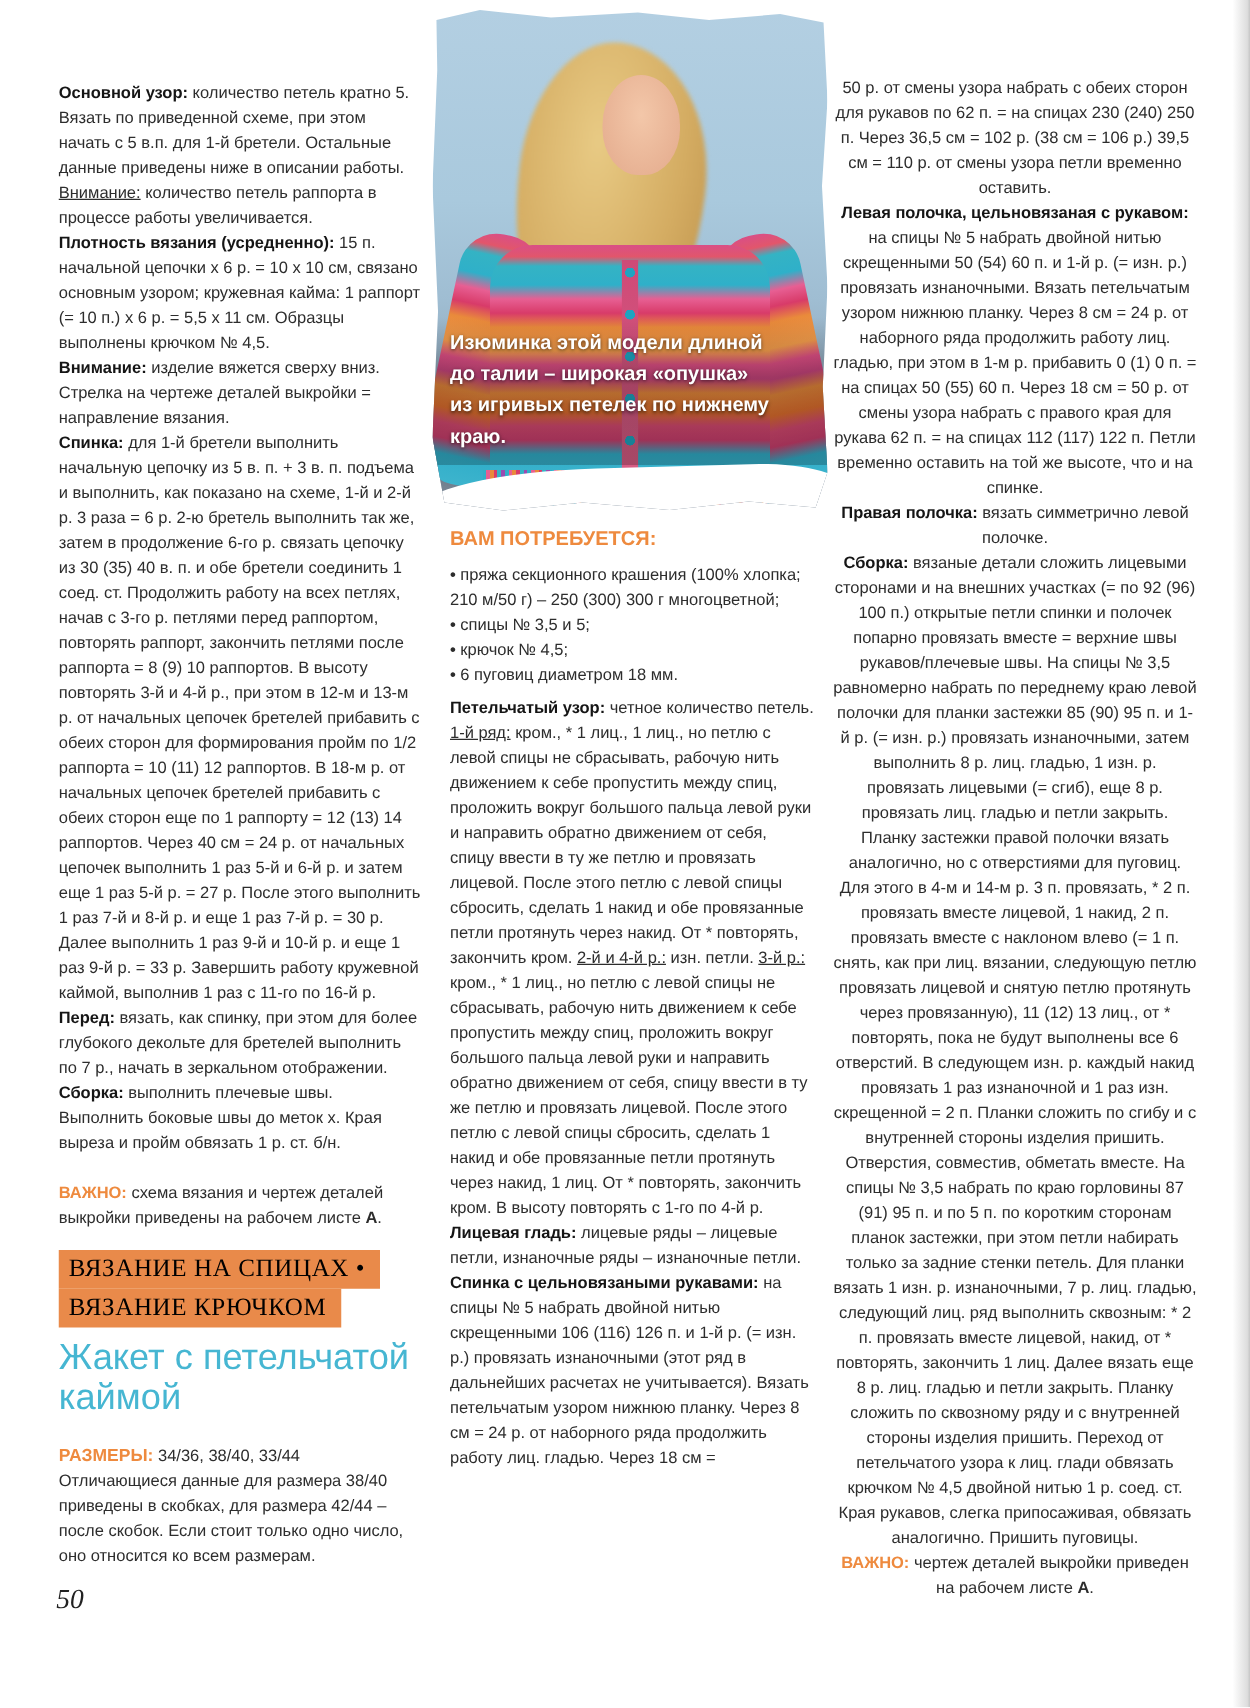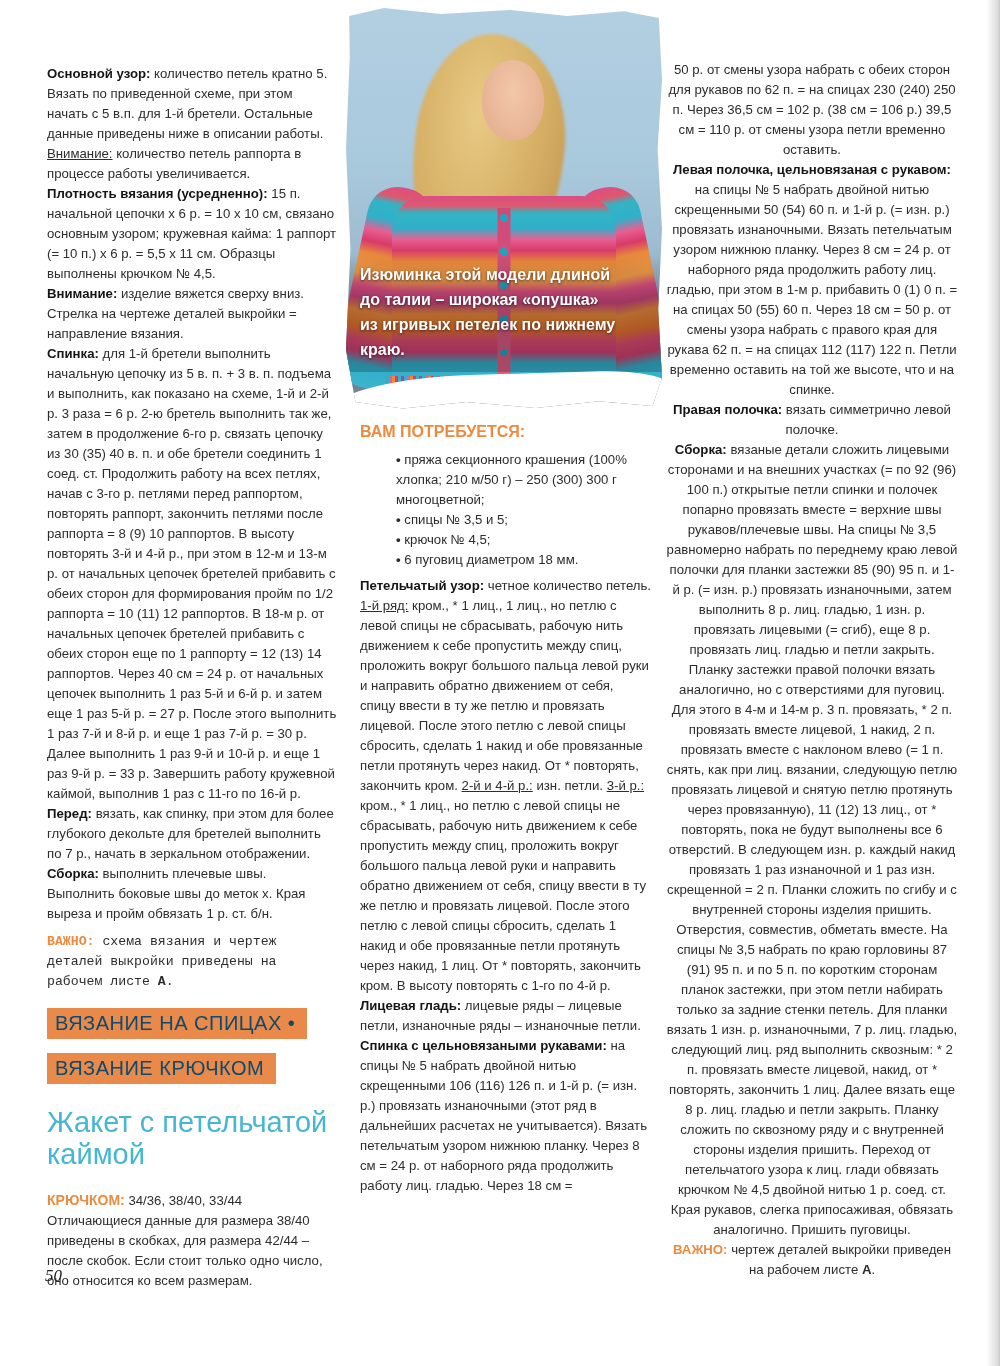--- a/index.html
+++ b/index.html
@@ -10,33 +10,33 @@
 
   
   .col { position:absolute; font-size:13.2px; line-height:20px; color:#2d2d2d; text-align:left; }
   .col-left   { left:47px;  top:64px;  width:290px; }
   .col-middle { left:360px; top:422px; width:292px; }
   .col-right  { left:666px; top:60px;  width:292px;text-align:center; }
   .para { margin:0; }
   .para b.lead { color:#151515; }
   .u { text-decoration:underline; }
   .accent { font-weight:bold; }
-  .gap-before { margin-top:8px;font-family:Liberation Mono, monospace; }
+  .gap-before { margin-top:20px; }
 
   
   .bars { margin-top:16px; }
-  .bar { display:inline-block; color:#0c4a6e; font-family:Liberation Sans, sans-serif;
-    font-size:20px; line-height:22px; padding:4px 12px 5px 8px; letter-spacing:0.5px; margin-bottom:14px; }
+  .bar { display:inline-block; color:#000000; font-family:Liberation Serif, serif;
+    font-size:20px; line-height:22px; padding:4px 12px 5px 8px; letter-spacing:0.5px; margin-bottom:0; }
   .title { font-size:29px; line-height:32px; font-weight:400; margin-top:8px; }
   .sizes { margin-top:20px; }
   .sizes .accent { font-size:14px; }
 
   
   .need-heading { font-size:16px; font-weight:bold; margin-bottom:8px; }
-  ul.materials { list-style:none; margin-bottom:6px;margin-left:36px; }
+  ul.materials { list-style:none; margin-bottom:6px; }
   ul.materials li::before { content:"•  "; font-weight:bold; }
 
   
   .photo { position:absolute; left:346px; top:8px; width:316px; height:402px;
     background:linear-gradient(180deg,#b3cfe2 0%, #a9c9dd 38%, #9fbdd2 58%, #8fa6b8 76%, #7f8e9d 100%);
     clip-path:polygon(1% 2%,12% 0%,30% 1.5%,52% 0.5%,70% 2%,88% 0.8%,99% 2.5%,100% 18%,98.6% 35%,100% 55%,98.8% 75%,100% 92%,97% 99%,80% 97.8%,60% 99.5%,38% 98%,18% 99.6%,3% 98%,0% 85%,1.4% 60%,0% 35%,1.2% 12%); }
   .sea { position:absolute; bottom:0; left:0; right:0; height:32%;
     background:linear-gradient(180deg, rgba(150,160,172,0) 0%, rgba(116,128,142,0.75) 100%); filter:blur(3px); }
   .rock { position:absolute; bottom:6%; left:-4%; width:30%; height:15%; background:#5a6270; filter:blur(7px); border-radius:50%; opacity:.75; }
   .rock2 { position:absolute; bottom:7%; right:-5%; width:26%; height:13%; background:#6a707c; filter:blur(7px); border-radius:50%; opacity:.7; }
@@ -66,21 +66,21 @@
   .caption-zone { position:absolute; left:0; right:0; bottom:38px; padding:8px 14px 10px 14px;
     background:linear-gradient(180deg, rgba(0,0,0,0) 0%, rgba(0,0,0,0.22) 40%, rgba(0,0,0,0.22) 100%); }
   .caption-line { display:block; color:#fff; font-weight:bold; font-size:16px; line-height:25px;
     text-shadow:0 1px 3px rgba(0,0,0,0.6); }
   .brush { position:absolute; left:-12px; right:-12px; bottom:-10px; height:46px; background:#fff;
     border-radius:55% 28% 42% 18% / 85% 55% 65% 45%; transform:rotate(-1.6deg); }
   .brush2 { position:absolute; left:30%; right:5%; bottom:22px; height:14px; background:rgba(255,255,255,0.85);
     border-radius:50% 40% 50% 40% / 90% 70% 80% 60%; transform:rotate(-1deg); }
 
   .page-number { position:absolute; left:45px; top:1266px; font-family:"Liberation Serif", serif;
-    font-style:italic; font-size:17px; color:#222; }
+    font-style:italic; font-size:22px; color:#222; }
 </style>
 </head>
 <body>
 
 <div class="page">
 
   <div class="photo">
     <div class="sea"></div>
     <div class="rock"></div>
     <div class="rock2"></div>
@@ -107,21 +107,21 @@
     <p class="para"><b class="lead">Спинка:</b> <span>для 1-й бретели выполнить начальную цепочку из 5 в. п. + 3 в. п. подъема и выполнить, как показано на схеме, 1-й и 2-й р. 3 раза = 6 р. 2-ю бретель выполнить так же, затем в продолжение 6-го р. связать цепочку из 30 (35) 40 в. п. и обе бретели соединить 1 соед. ст. Продолжить работу на всех петлях, начав с 3-го р. петлями перед раппортом, повторять раппорт, закончить петлями после раппорта = 8 (9) 10 раппортов. В высоту повторять 3-й и 4-й р., при этом в 12-м и 13-м р. от начальных цепочек бретелей прибавить с обеих сторон для формирования пройм по 1/2 раппорта = 10 (11) 12 раппортов. В 18-м р. от начальных цепочек бретелей прибавить с обеих сторон еще по 1 раппорту = 12 (13) 14 раппортов. Через 40 см = 24 р. от начальных цепочек выполнить 1 раз 5-й и 6-й р. и затем еще 1 раз 5-й р. = 27 р. После этого выполнить 1 раз 7-й и 8-й р. и еще 1 раз 7-й р. = 30 р. Далее выполнить 1 раз 9-й и 10-й р. и еще 1 раз 9-й р. = 33 р. Завершить работу кружевной каймой, выполнив 1 раз с 11-го по 16-й р.</span></p>
     <p class="para"><b class="lead">Перед:</b> <span>вязать, как спинку, при этом для более глубокого декольте для бретелей выполнить по 7 р., начать в зеркальном отображении.</span></p>
     <p class="para"><b class="lead">Сборка:</b> <span>выполнить плечевые швы. Выполнить боковые швы до меток х. Края выреза и пройм обвязать 1 р. ст. б/н.</span></p>
     <p class="para gap-before"><b class="accent" style="color:#ee8a3e">ВАЖНО:</b> <span>схема вязания и чертеж деталей выкройки приведены на рабочем листе </span><b>А</b><span>.</span></p>
 
     <div class="bars">
       <div><span class="bar" style="background:#e98a4a">ВЯЗАНИЕ НА СПИЦАХ •</span></div>
       <div><span class="bar" style="background:#e98a4a">ВЯЗАНИЕ КРЮЧКОМ</span></div>
       <h1 class="title" style="color:#46b6d2">Жакет с петельчатой каймой</h1>
     </div>
-    <p class="para sizes"><b class="accent" style="color:#ee8a3e">КРЮЧКОМ:</b> <span>34/36, 38/40, 33/44</span></p>
+    <p class="para sizes"><b class="accent" style="color:#ee8a3e">РАЗМЕРЫ:</b> <span>34/36, 38/40, 33/44</span></p>
     <p class="para">Отличающиеся данные для размера 38/40 приведены в скобках, для размера 42/44 – после скобок. Если стоит только одно число, оно относится ко всем размерам.</p>
   </div>
 
   <div class="col col-middle">
     <div class="need-heading" style="color:#ee8a3e">ВАМ ПОТРЕБУЕТСЯ:</div>
     <ul class="materials">
       <li>пряжа секционного крашения (100% хлопка; 210 м/50 г) – 250 (300) 300 г многоцветной;</li>
       <li>спицы № 3,5 и 5;</li>
       <li>крючок № 4,5;</li>
       <li>6 пуговиц диаметром 18 мм.</li>

